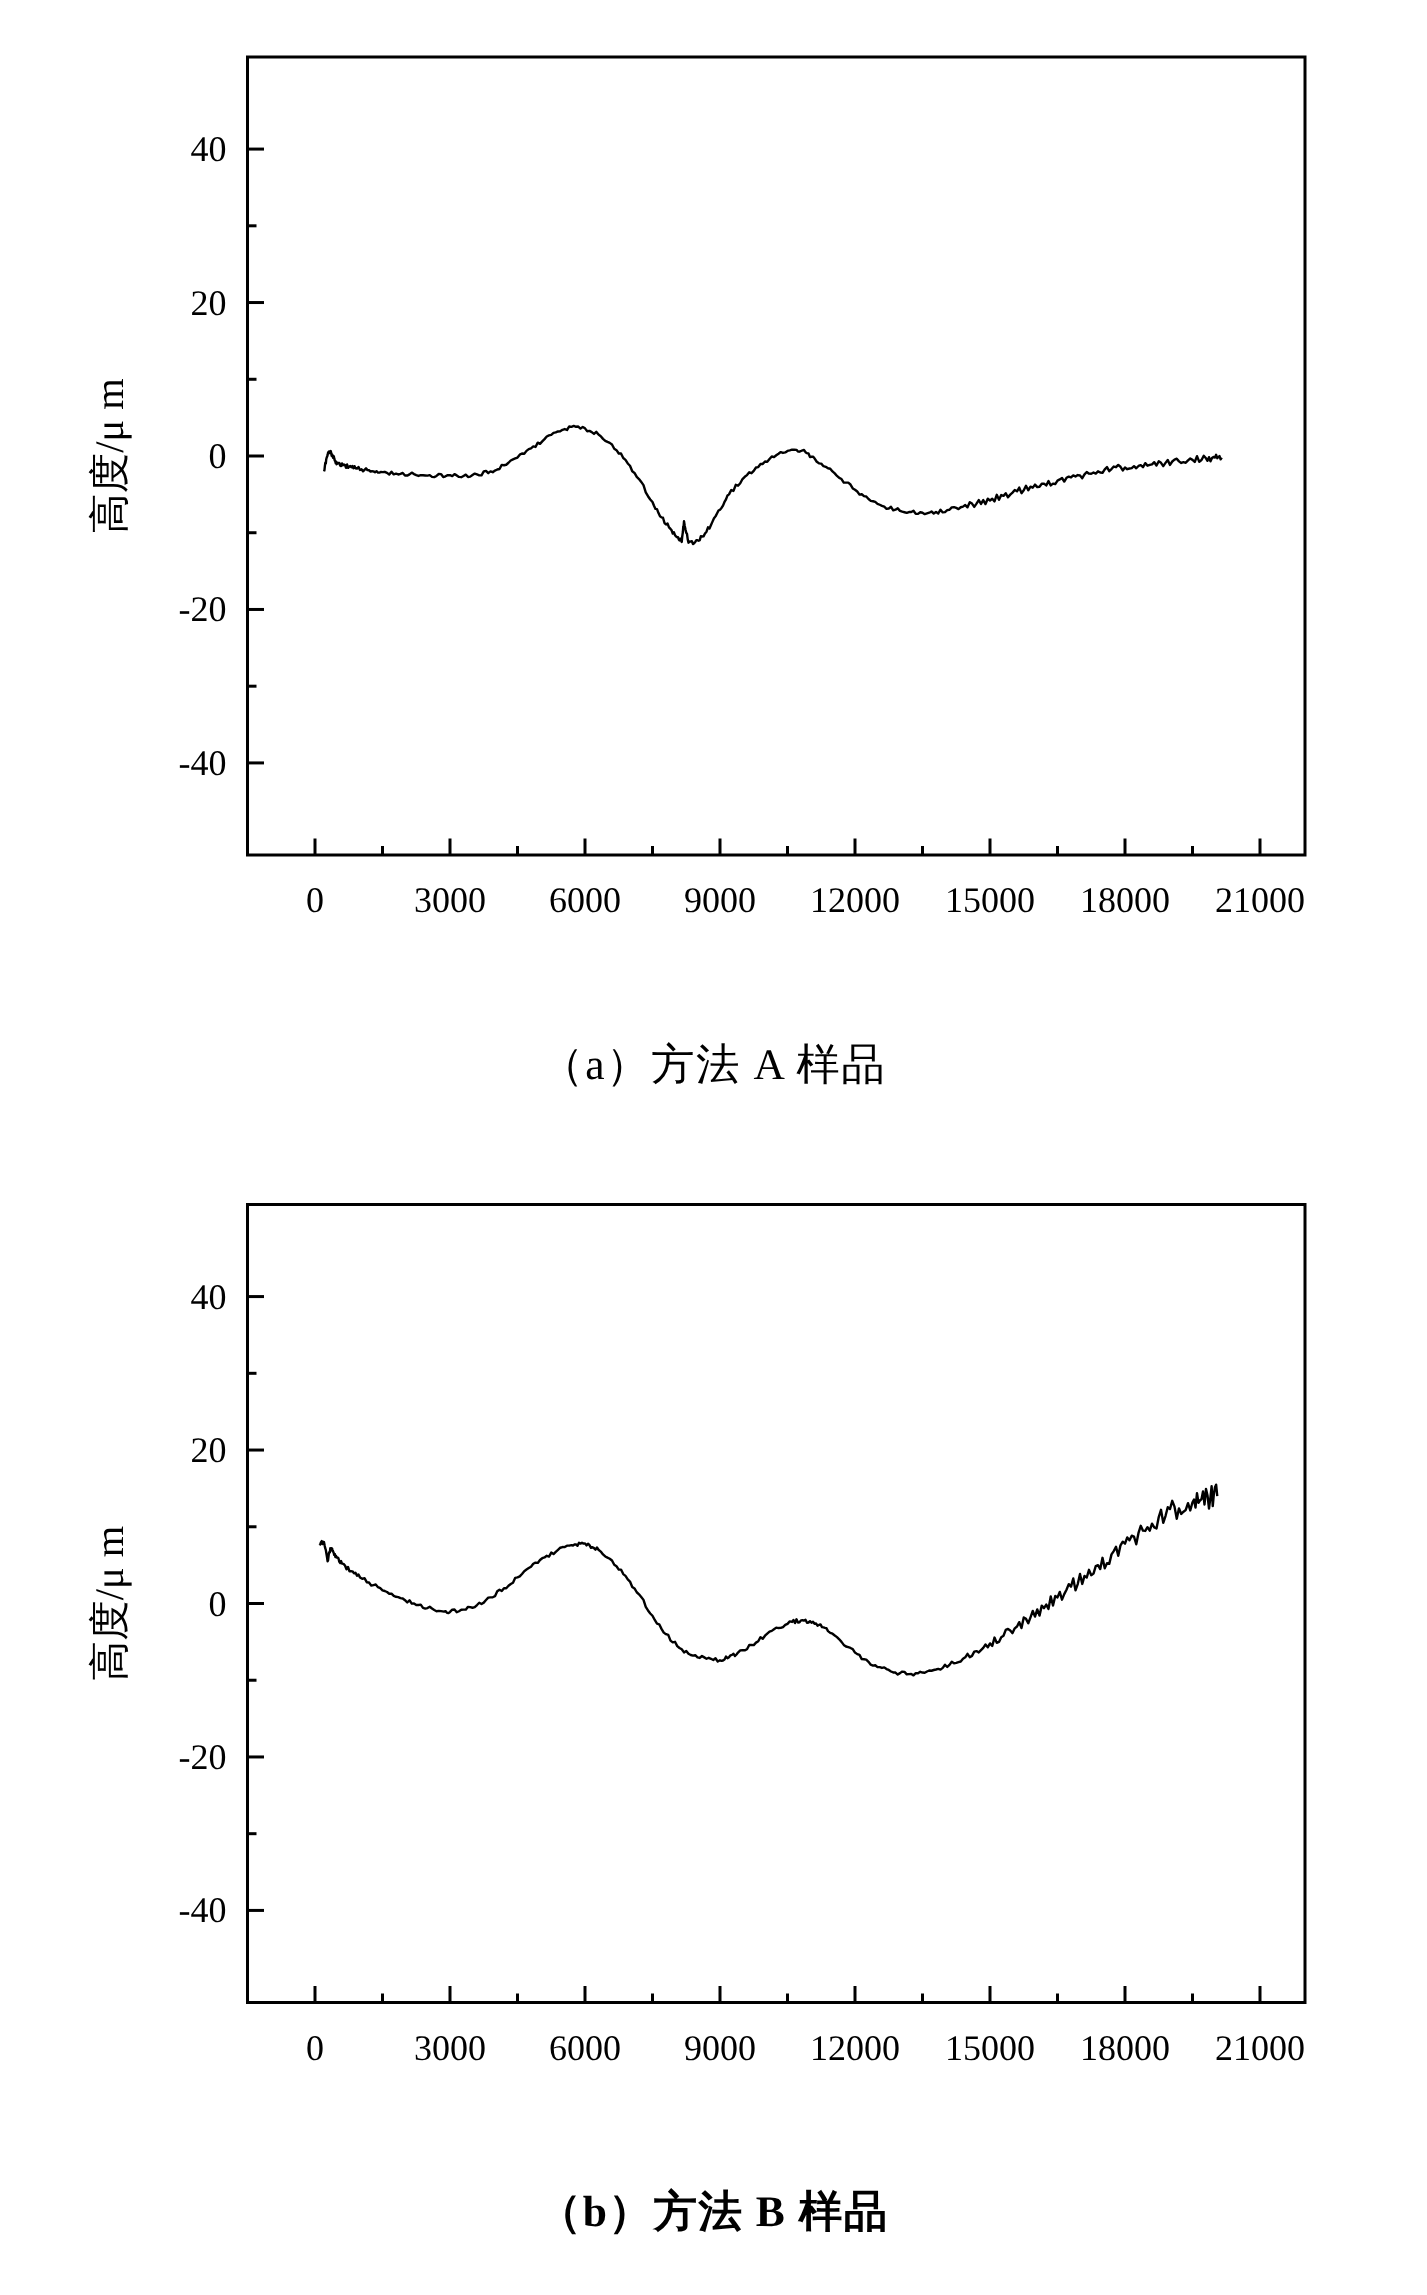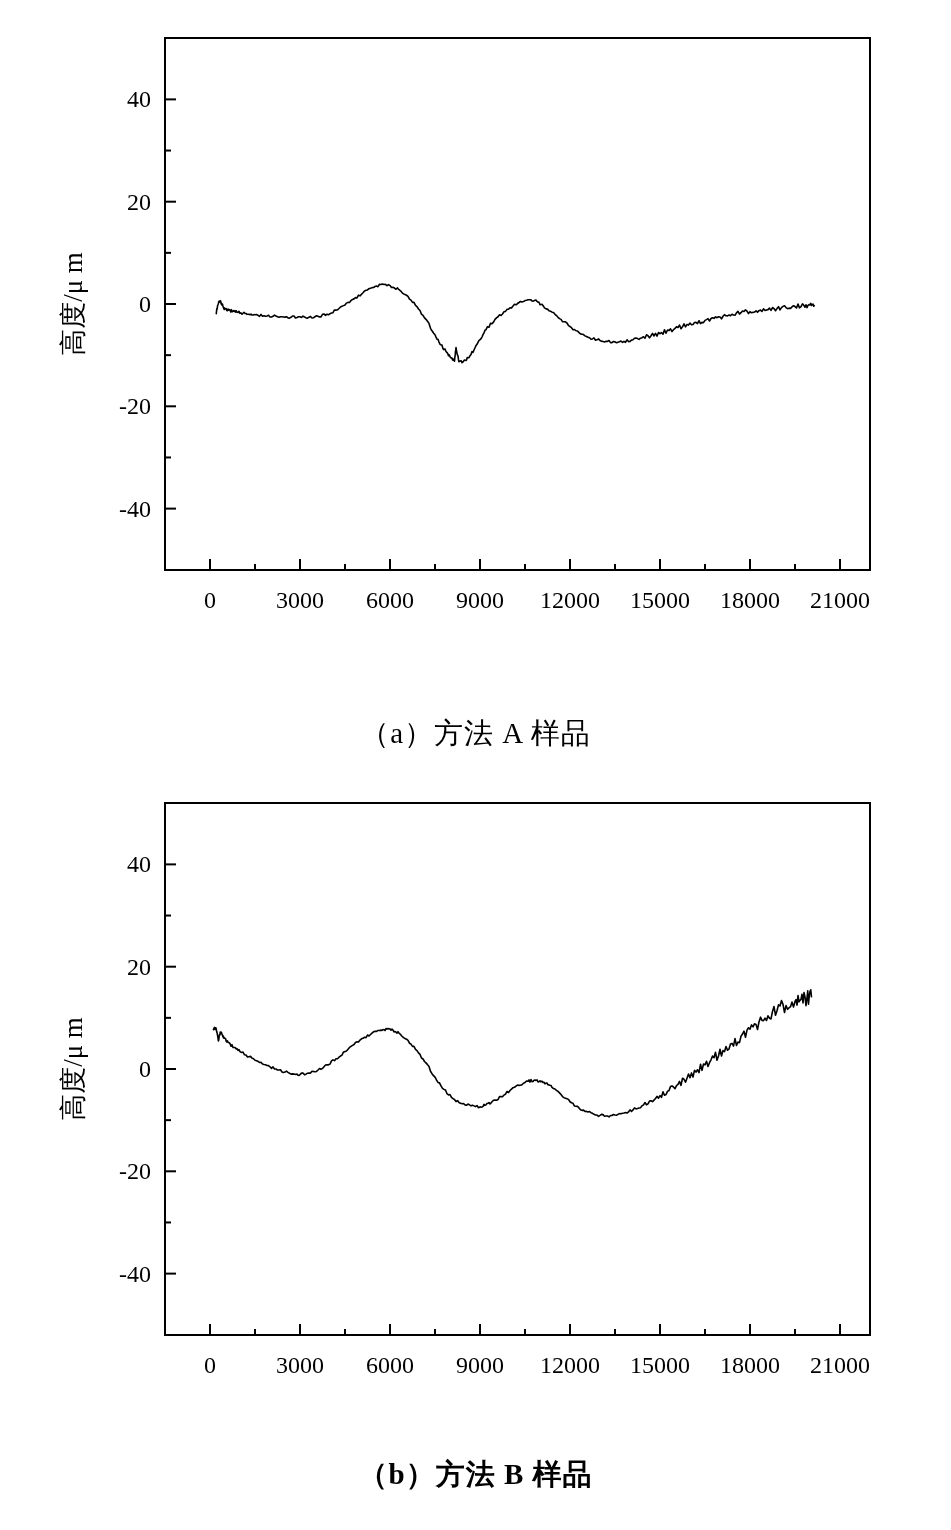--- a/index.html
+++ b/index.html
@@ -31,21 +31,21 @@
   }
   .caption {
     position: absolute;
     left: 0;
     width: 951px;
     text-align: center;
     font-family: "Liberation Serif", serif;
     font-size: 29px;
     letter-spacing: 1px;
   }
-  .caption-a { top: 714px; font-family: Liberation Serif, serif; }
+  .caption-a { top: 690px; font-family: Liberation Serif, serif; }
   .caption-b { top: 690px; }
   .cap-bold { font-weight: bold; }
   .axis-title {
     font-family: "Liberation Serif", serif;
     font-size: 27px;
   }
   .tick-label {
     font-family: "Liberation Serif", serif;
     font-size: 24px;
   }

